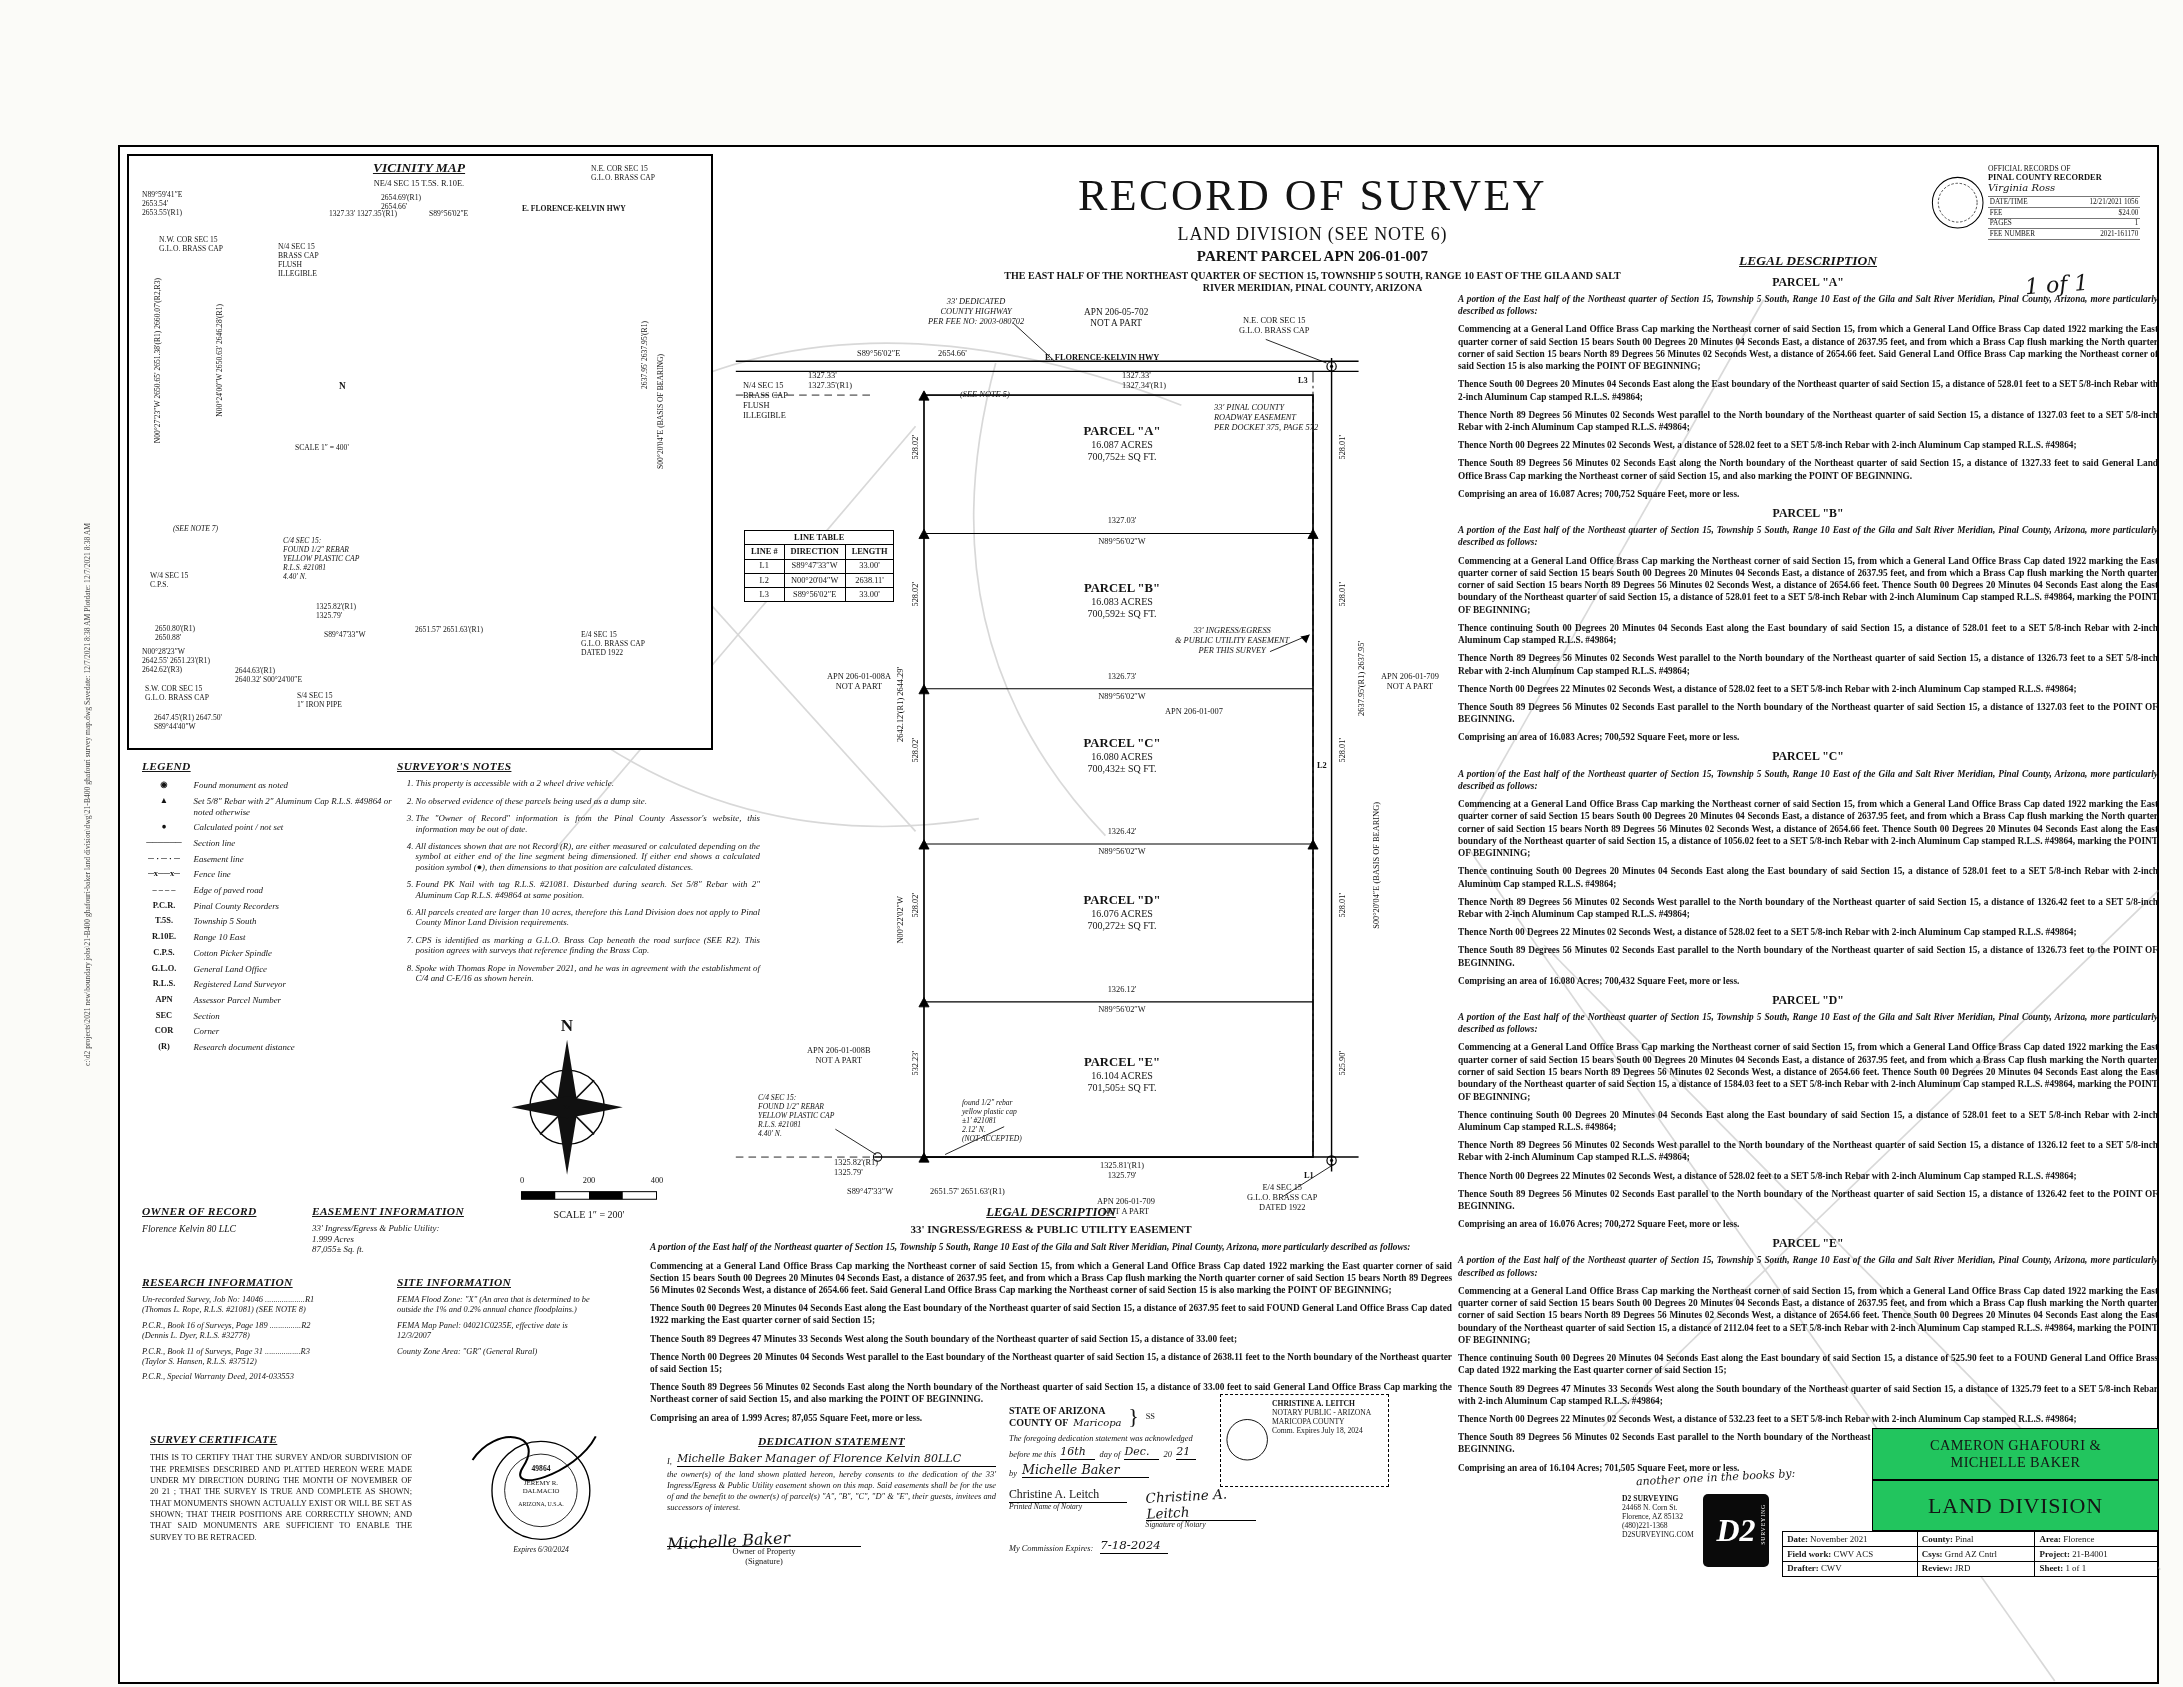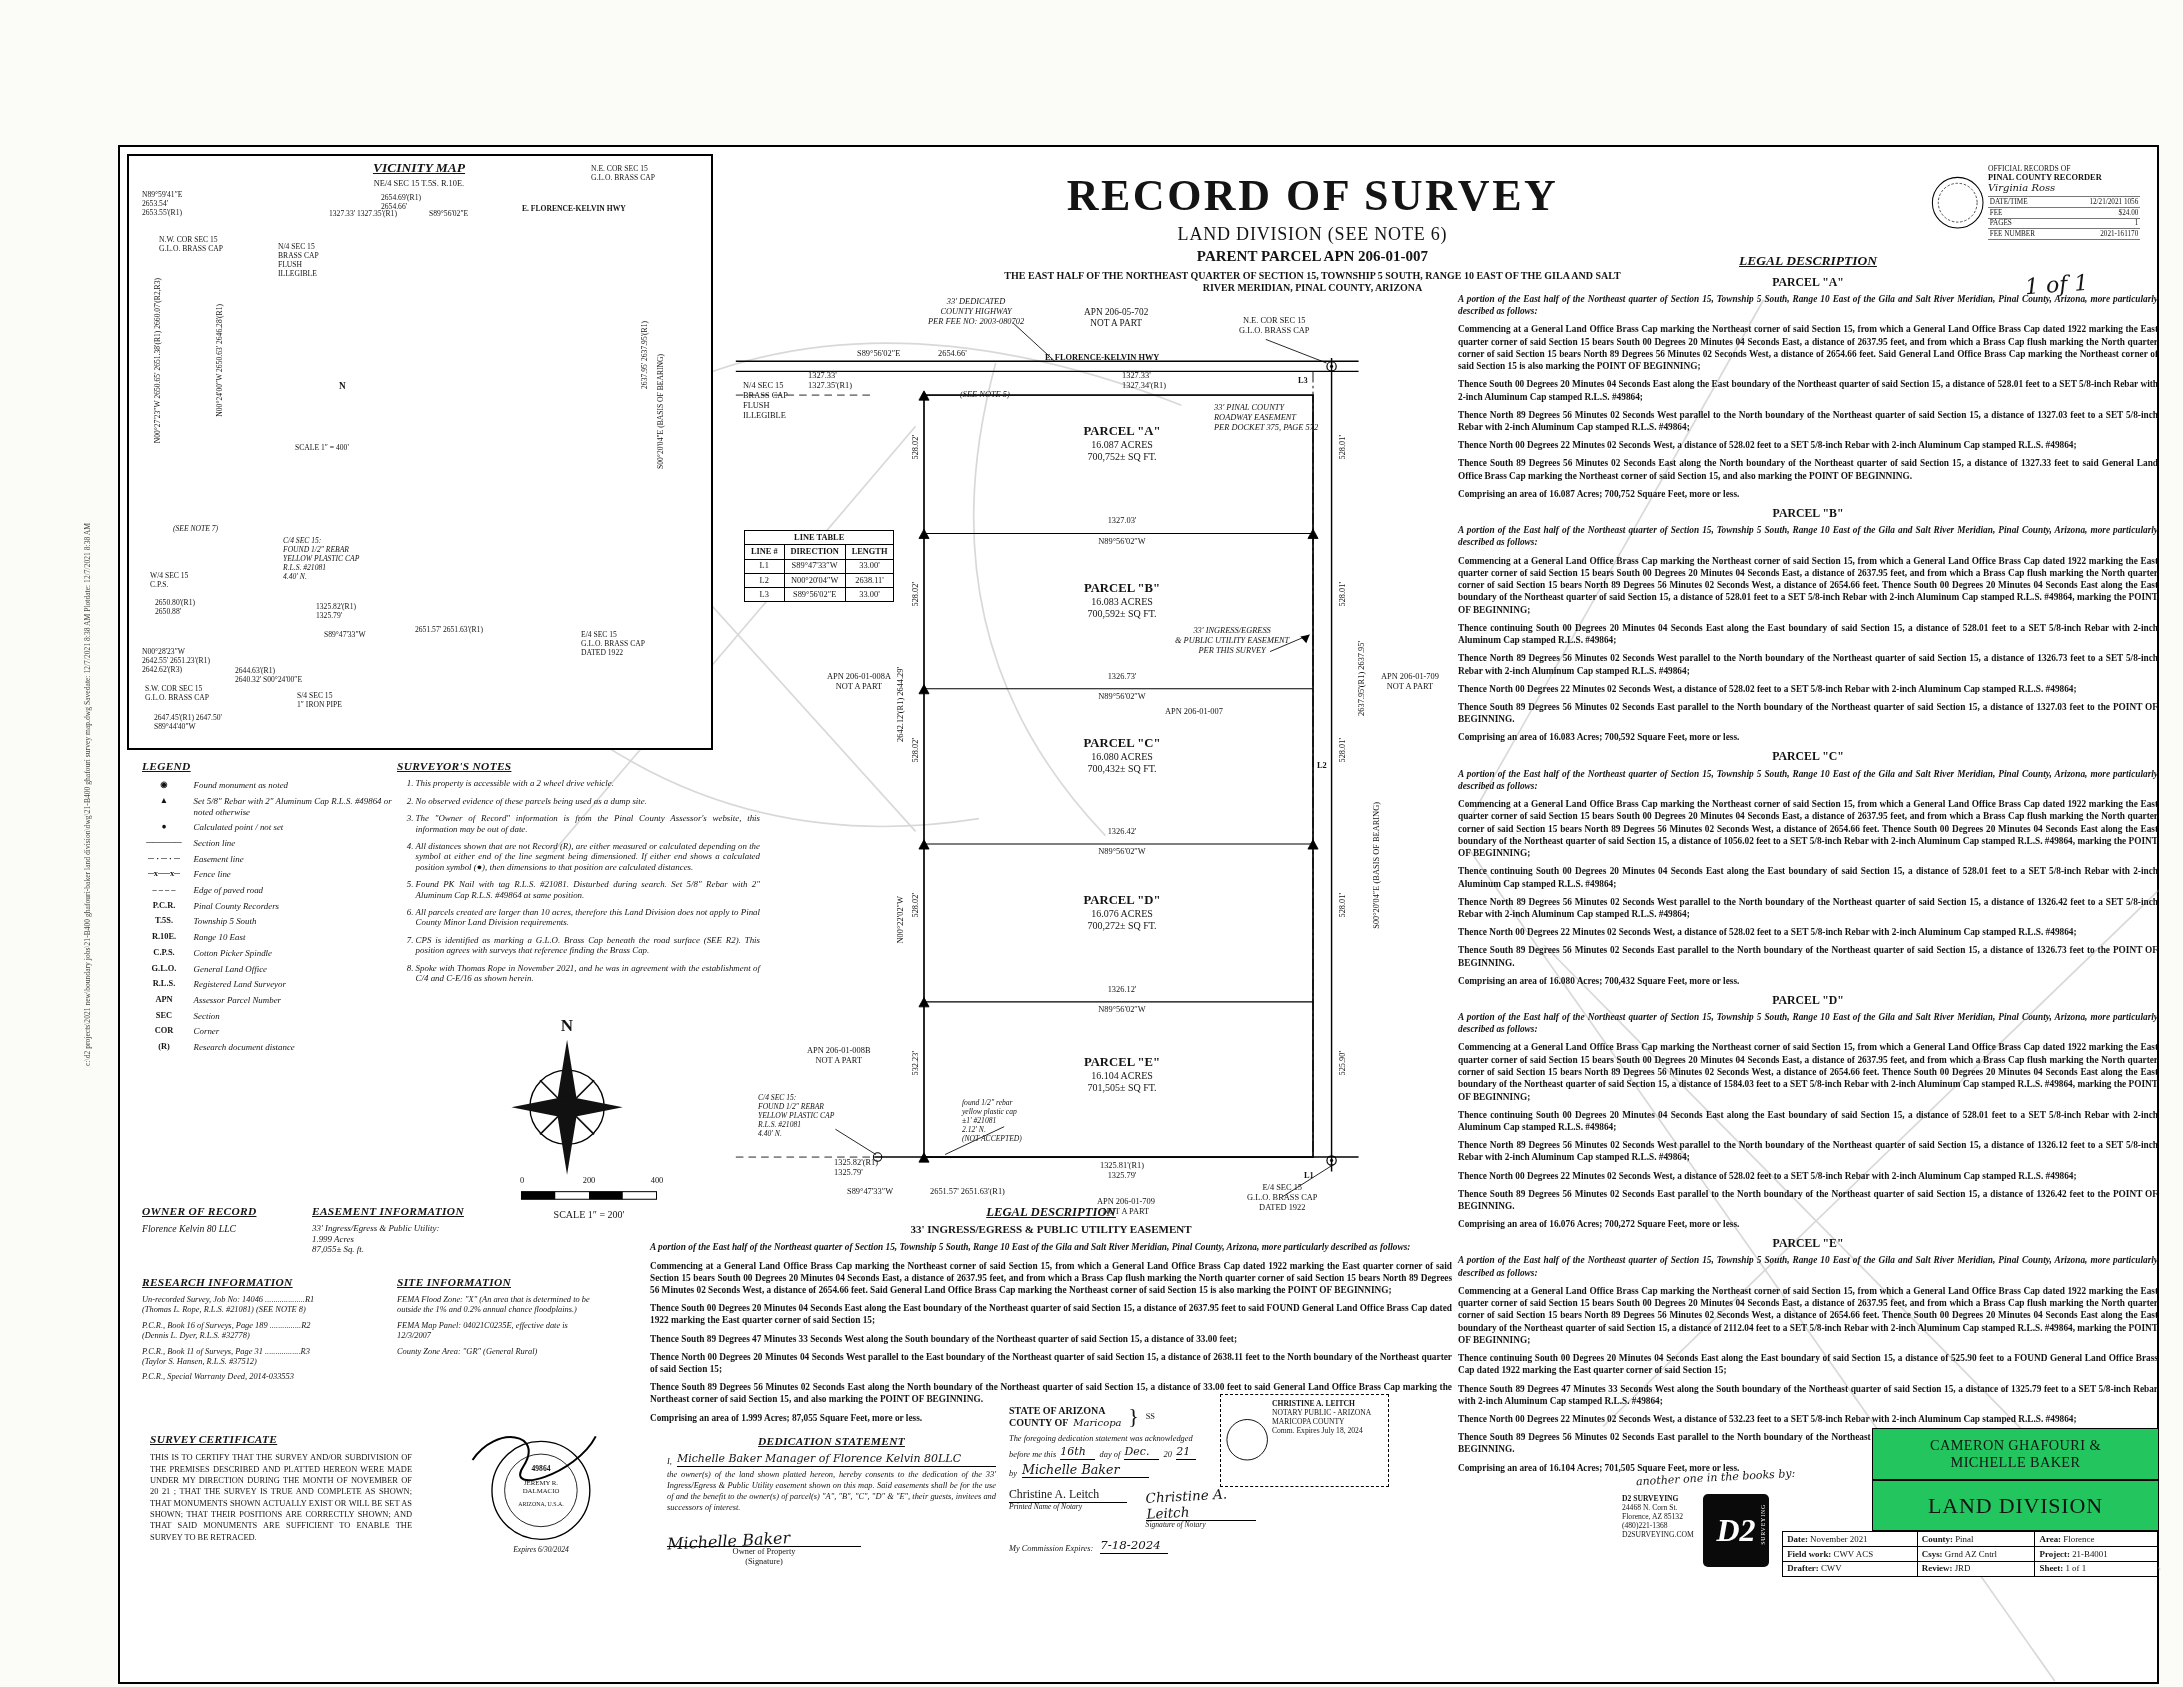--- a/index.html
+++ b/index.html
@@ -171,21 +171,21 @@
   <div class="lbl v tiny" style="left:641px;top:321px">2637.95'  2637.95'(R1)</div>
   <div class="lbl v tiny" style="left:657px;top:354px">S00°20'04″E (BASIS OF BEARING)</div>
   <div class="lbl tiny i" style="left:173px;top:525px">(SEE NOTE 7)</div>
   <div class="lbl ml tiny i" style="left:283px;top:537px">C/4 SEC 15:
 FOUND 1/2″ REBAR
 YELLOW PLASTIC CAP
 R.L.S. #21081
 4.40' N.</div>
   <div class="lbl ml tiny" style="left:150px;top:572px">W/4 SEC 15
 C.P.S.</div>
-  <div class="lbl ml tiny" style="left:155px;top:599px">2650.80'(R1)
+  <div class="lbl ml tiny" style="left:155px;top:625px">2650.80'(R1)
 2650.88'</div>
   <div class="lbl ml tiny" style="left:316px;top:603px">1325.82'(R1)
 1325.79'</div>
   <div class="lbl tiny" style="left:324px;top:631px">S89°47'33″W</div>
   <div class="lbl tiny" style="left:415px;top:626px">2651.57'  2651.63'(R1)</div>
   <div class="lbl ml tiny" style="left:581px;top:631px">E/4 SEC 15
 G.L.O. BRASS CAP
 DATED 1922</div>
   <div class="lbl ml tiny" style="left:142px;top:648px">N00°28'23″W
 2642.55' 2651.23'(R1)
@@ -195,21 +195,21 @@
   <div class="lbl ml tiny" style="left:145px;top:685px">S.W. COR SEC 15
 G.L.O. BRASS CAP</div>
   <div class="lbl ml tiny" style="left:154px;top:714px">2647.45'(R1) 2647.50'
 S89°44'40″W</div>
   <div class="lbl ml tiny" style="left:297px;top:692px">S/4 SEC 15
 1″ IRON PIPE</div>
   <div class="lbl b tiny" style="left:339px;top:381px;font-size:9.3px">N</div>
   <div class="lbl tiny" style="left:295px;top:444px">SCALE   1″ = 400'</div>
 
   <div class="lbl cen" style="left:865px;top:170px;width:895px;white-space:normal">
-    <div style="font-size:44px;font-weight:bold;letter-spacing:2.5px">RECORD OF SURVEY</div>
+    <div style="font-size:44px;font-weight:normal;letter-spacing:2.5px">RECORD OF SURVEY</div>
     <div style="font-size:18px;margin-top:1.7px;letter-spacing:0.8px">LAND DIVISION (SEE NOTE 6)</div>
     <div style="font-size:15px;font-weight:bold;margin-top:3.4px">PARENT PARCEL APN 206-01-007</div>
     <div style="font-size:10px;font-weight:bold;margin-top:4.2px">THE EAST HALF OF THE NORTHEAST QUARTER OF SECTION 15, TOWNSHIP 5 SOUTH, RANGE 10 EAST OF THE GILA AND SALT</div>
     <div style="font-size:10px;font-weight:bold">RIVER MERIDIAN, PINAL COUNTY, ARIZONA</div>
   </div>
 
   <div class="stamp">
     <div style="margin-left:54px">
       <div>OFFICIAL RECORDS OF</div>
       <div class="b" style="font-size:8.4px">PINAL COUNTY RECORDER</div>

